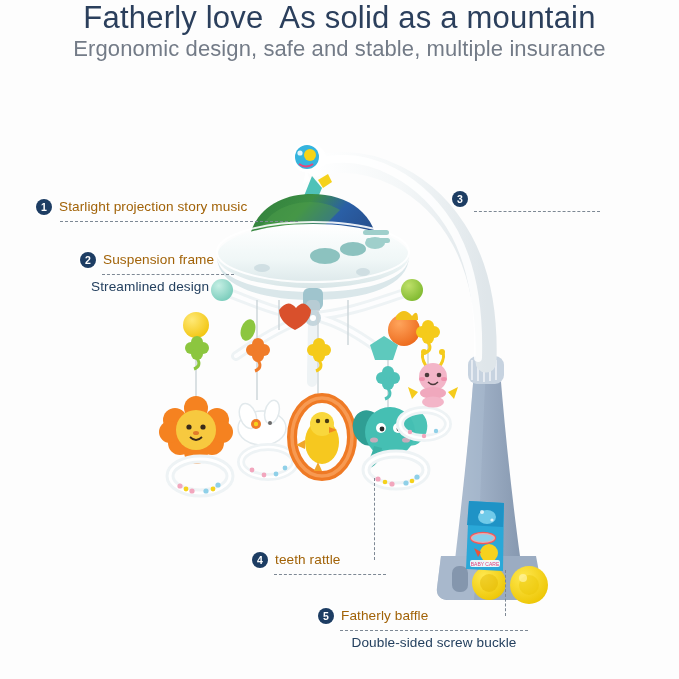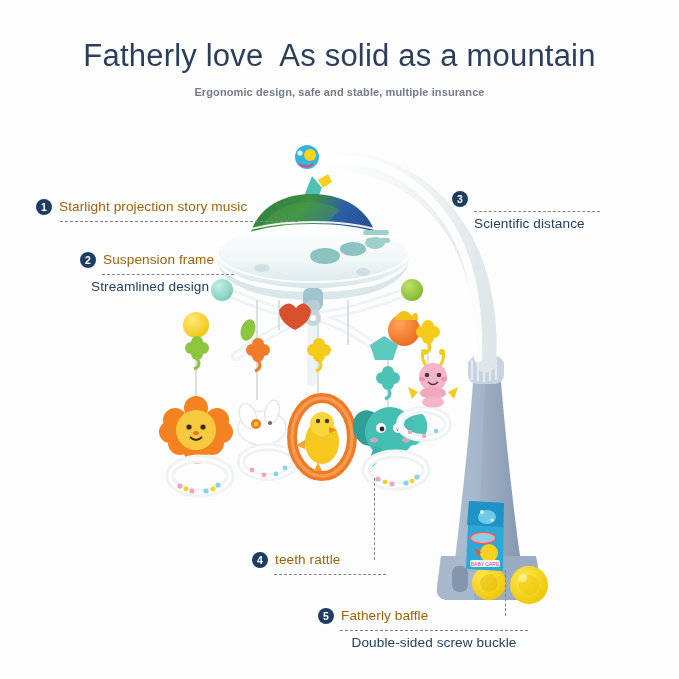--- a/index.html
+++ b/index.html
@@ -19,35 +19,34 @@
     width: 679px;
     height: 679px;
     background: #fdfdfd;
   }
 
   
   .header {
     position: absolute;
     top: 0; left: 0; right: 0;
     text-align: center;
-    padding-top: 38px;
   }
   .title {
     font-size: 31px;
     color: #2b3f5c;
     letter-spacing: 0.2px;
     font-weight: 400;
     white-space: pre;
     line-height: 1.15;
   }
   .subtitle {
-    margin-top: 12px;
-    font-size: 11px;
+    margin-top: 0;
+    font-size: 22px;
     color: #737b87;
-    font-weight: 700;
+    font-weight: 400;
     letter-spacing: 0.1px;
   }
 
   
   .callout {
     position: absolute;
     color: #24405f;
     font-size: 13.6px;
     line-height: 1.45;
     white-space: nowrap;
@@ -479,21 +478,20 @@
     </div>
     <div class="dash-h"></div>
     <div class="callout-sub">Streamlined design</div>
   </div>
 
   <div class="callout" id="callout-3">
     <div class="callout-row">
       <span class="badge">3</span>
     </div>
     <div class="dash-h"></div>
-    <div class="callout-sub">Scientific distance</div>
   </div>
 
   <div class="callout" id="callout-4">
     <div class="callout-row">
       <span class="badge">4</span>
       <span class="callout-main">teeth rattle</span>
     </div>
     <div class="dash-h"></div>
   </div>
 

